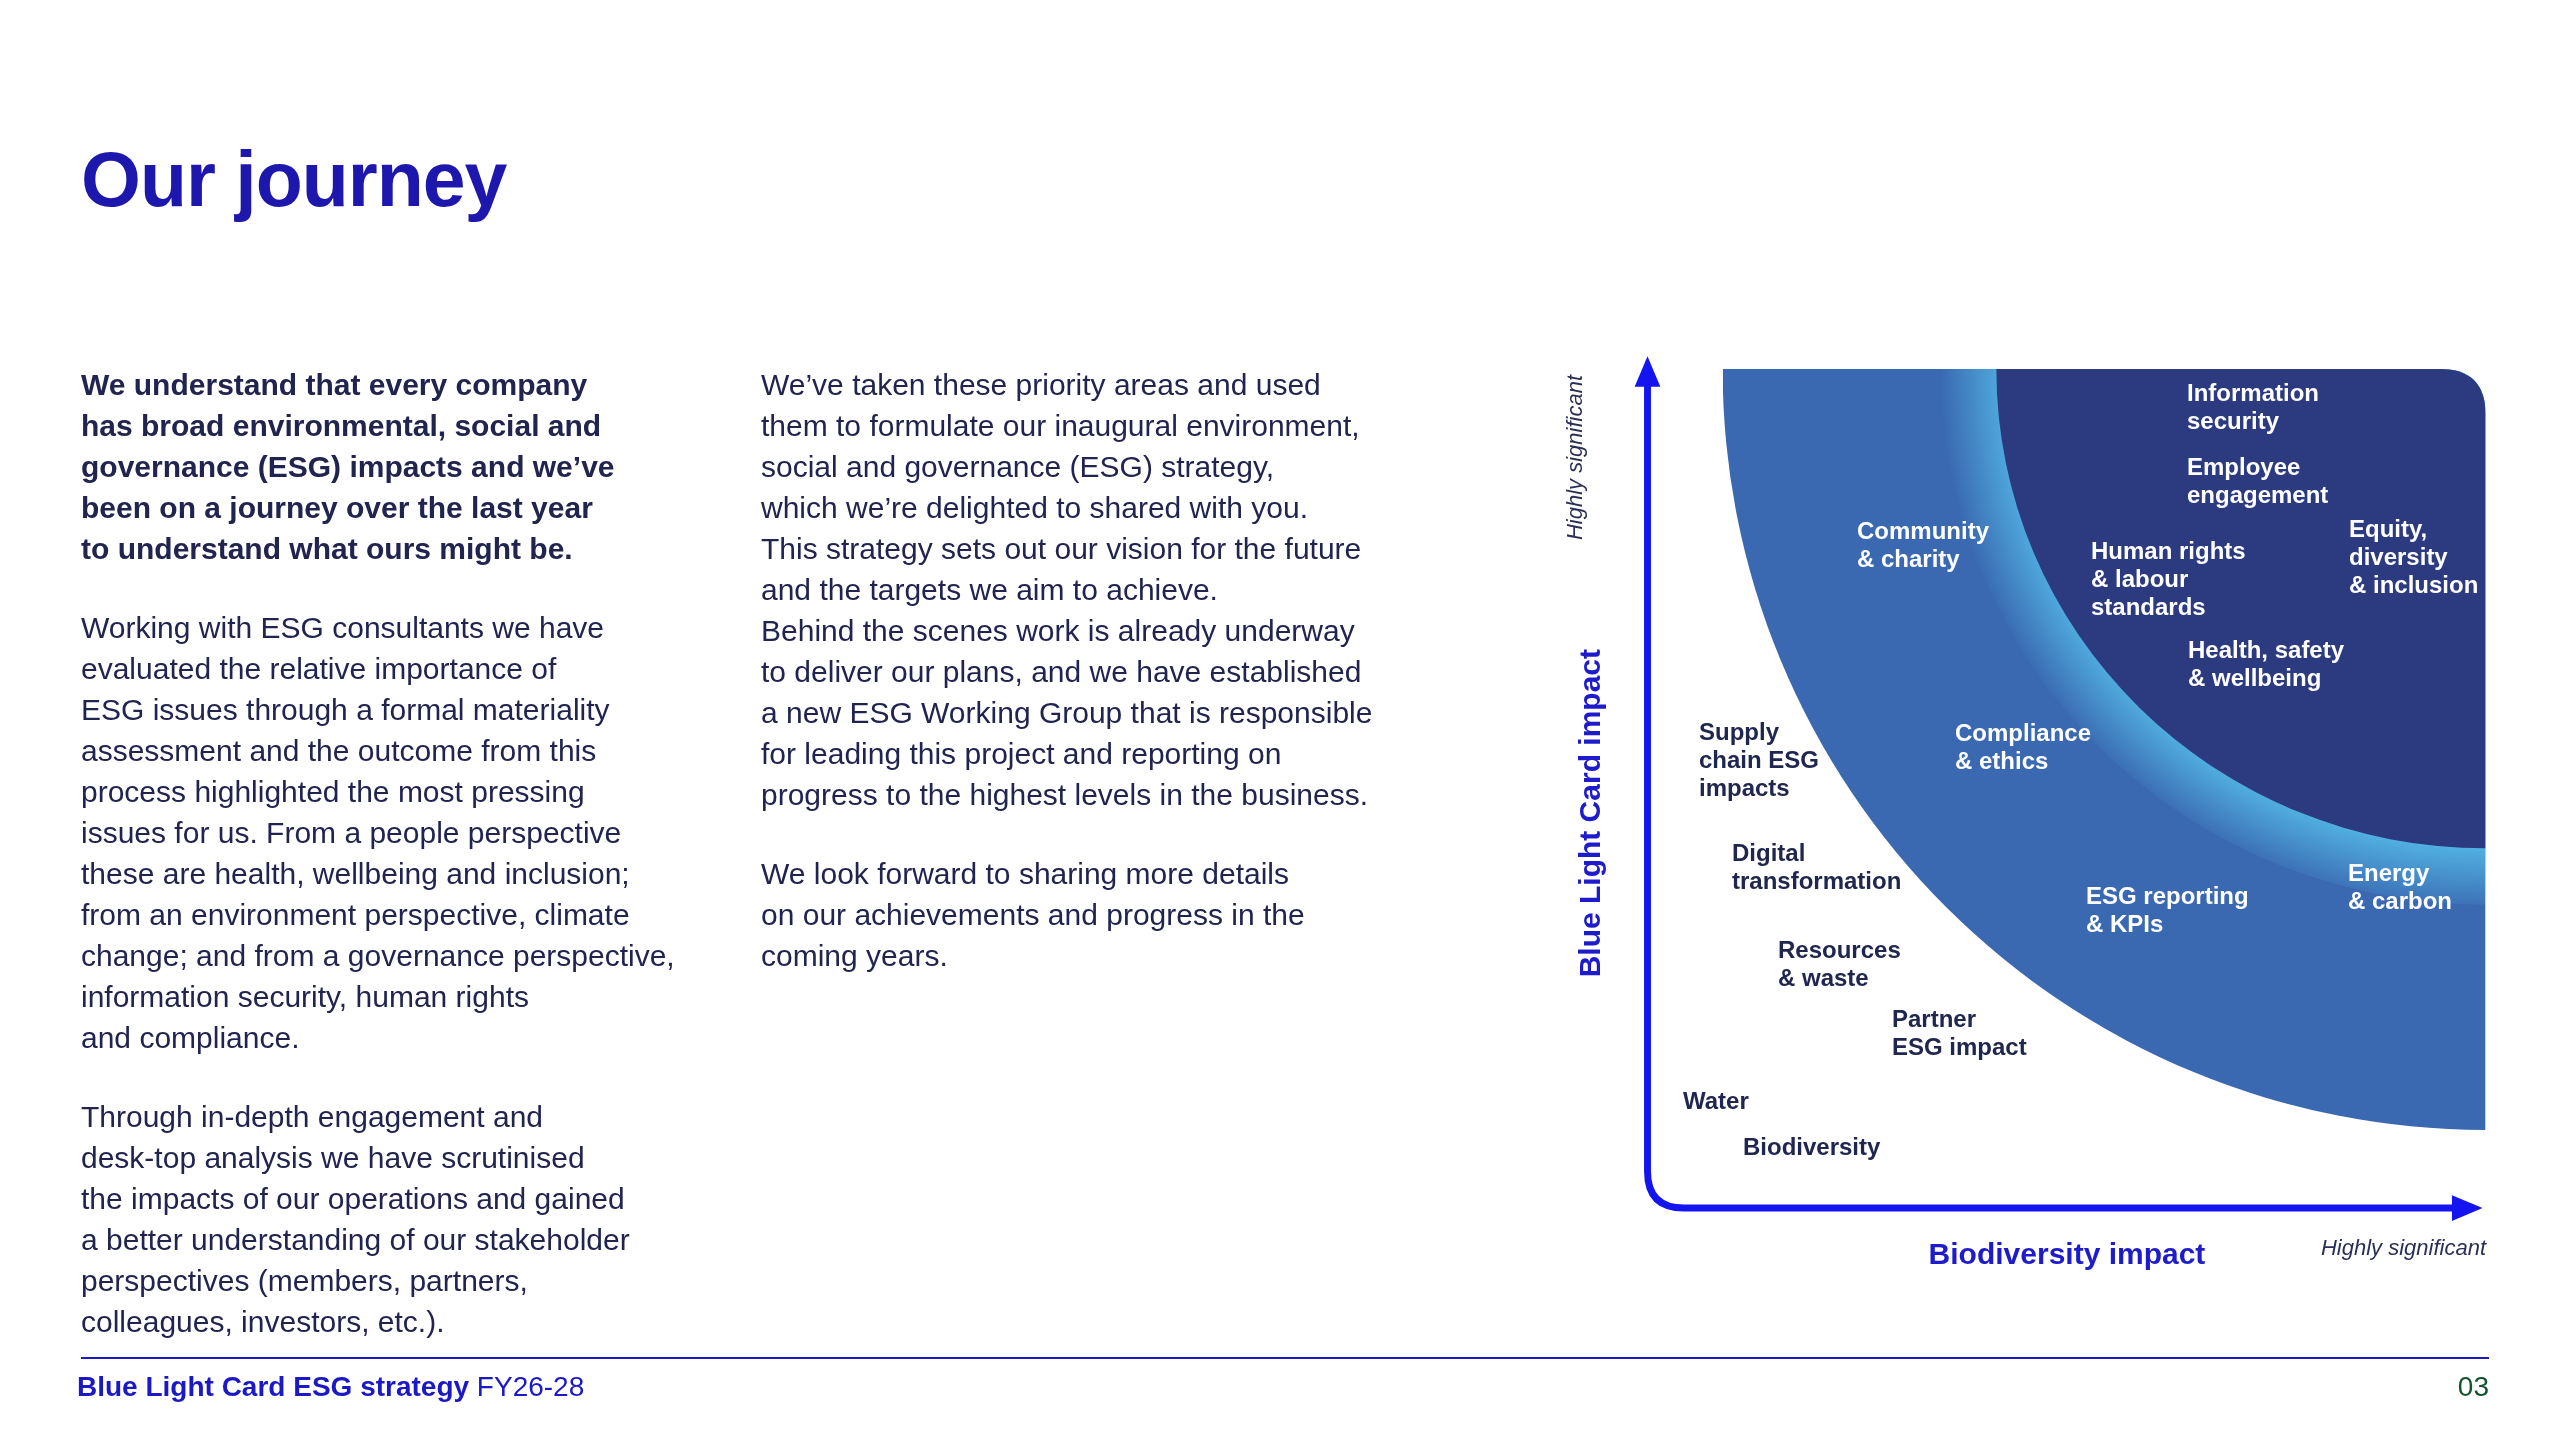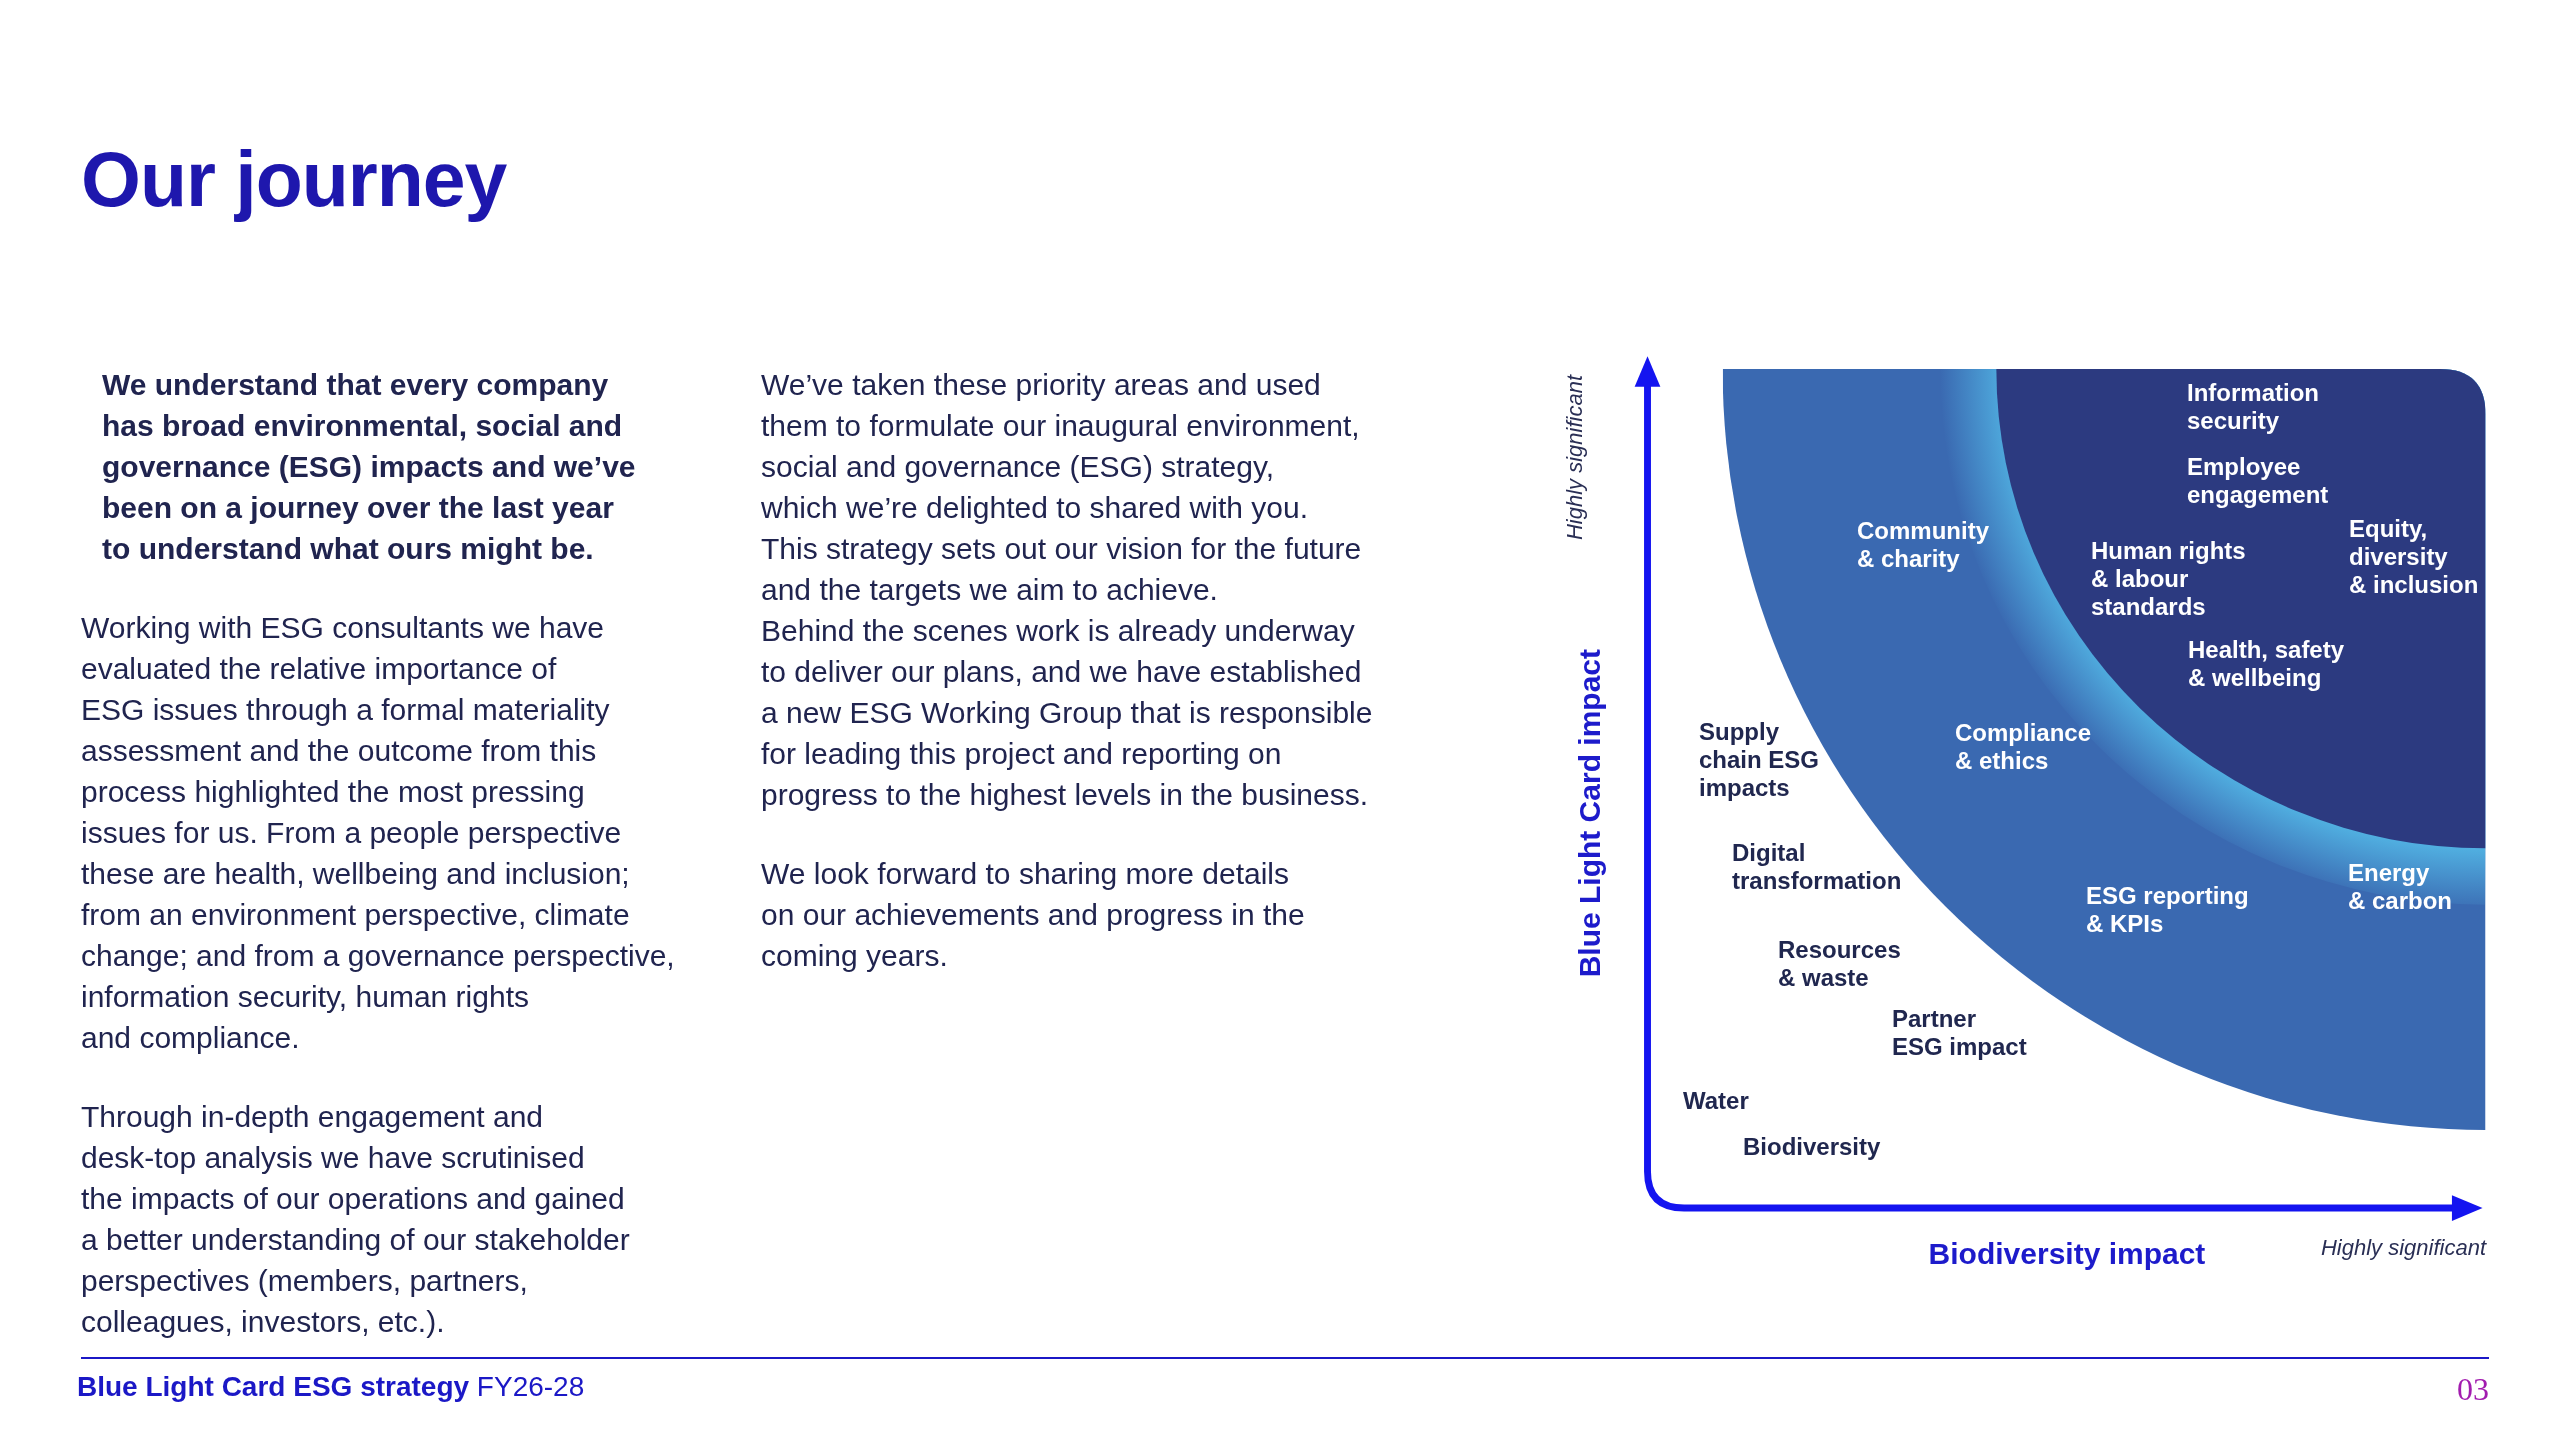--- a/index.html
+++ b/index.html
@@ -22,21 +22,21 @@
   .col {
     position: absolute;
     top: 364px;
     color: #20244f;
     font-size: 30px;
     line-height: 41px;
   }
   .col-1 { left: 81px;  width: 652px; }
   .col-2 { left: 761px; width: 712px; }
   .para { white-space: pre-line; margin: 0 0 38px 0; }
-  .para.lead { font-weight: 700; margin-left: 21px; }
+  .para.lead { font-weight: 700; }
 
   
   .chart {
     position: absolute;
     left: 1522px; top: 351px;
     width: 1008px; height: 969px;
   }
   .chart svg { position:absolute; left:0; top:0; }
   .chart-label {
     position: absolute;
@@ -79,23 +79,22 @@
     position: absolute;
     left: 77px; top: 1371px;
     font-size: 28px;
     color: #1b18c6;
   }
   .footer-brand { font-weight: 800; }
   .footer-period { font-weight: 400; }
   .page-number {
     position: absolute;
     right: 87px; top: 1371px;
-    font-size: 32px;
-    color: #a21caf;
-    font-family: Liberation Serif, serif;
+    font-size: 28px;
+    color: #14532d;
   }
 </style>
 </head>
 <body>
 
 <div class="page">
 
   <h1 class="page-title">Our journey</h1>
 
   <div class="col col-1">

